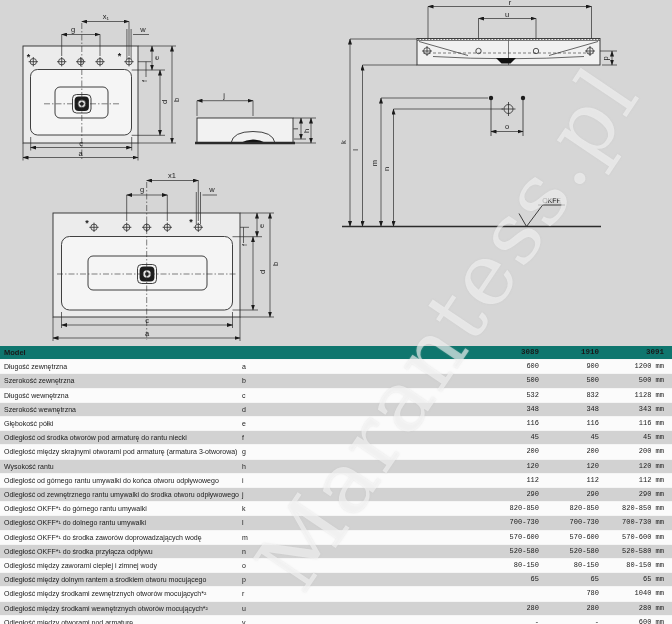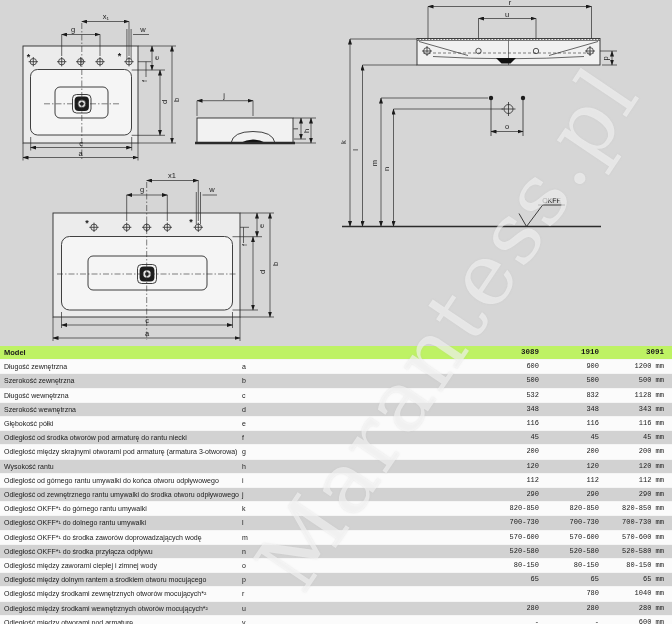--- a/index.html
+++ b/index.html
@@ -14,21 +14,21 @@
   #spec{position:absolute;left:0;top:346px;width:672px;border-collapse:collapse;table-layout:fixed;}
   #spec td{height:13.2px;line-height:13.2px;padding:0;font-size:7px;white-space:nowrap;
            overflow:hidden;vertical-align:middle;}
   #spec td.lab{padding-left:4px;}
   #spec td.ltr{padding-left:2px;}
   #spec td.num{text-align:right;padding-right:4px;font-family:Liberation Mono, monospace;}
   #spec td.num.last{padding-right:8px;}
   #spec tr.gray{background:#d2d2d2;}
   #spec tr.white{background:#fbfbfb;}
   #spec tr{border-bottom:1px solid rgba(255,255,255,.75);}
-  #spec tr.hdr{background:#bef264;}
+  #spec tr.hdr{background:#0f766e;}
   #spec tr.hdr td{font-weight:bold;font-size:7.5px;}
 
   #wm{position:absolute;left:278px;top:530px;transform:rotate(-56deg);transform-origin:0 50%;
       font-family:"DejaVu Serif","Liberation Serif",serif;font-size:86px;letter-spacing:3px;
       color:rgba(252,252,252,0.55);text-shadow:0 0 2px rgba(190,190,190,0.35);
       pointer-events:none;white-space:nowrap;z-index:5;}
 </style>
 </head>
 <body>
 

